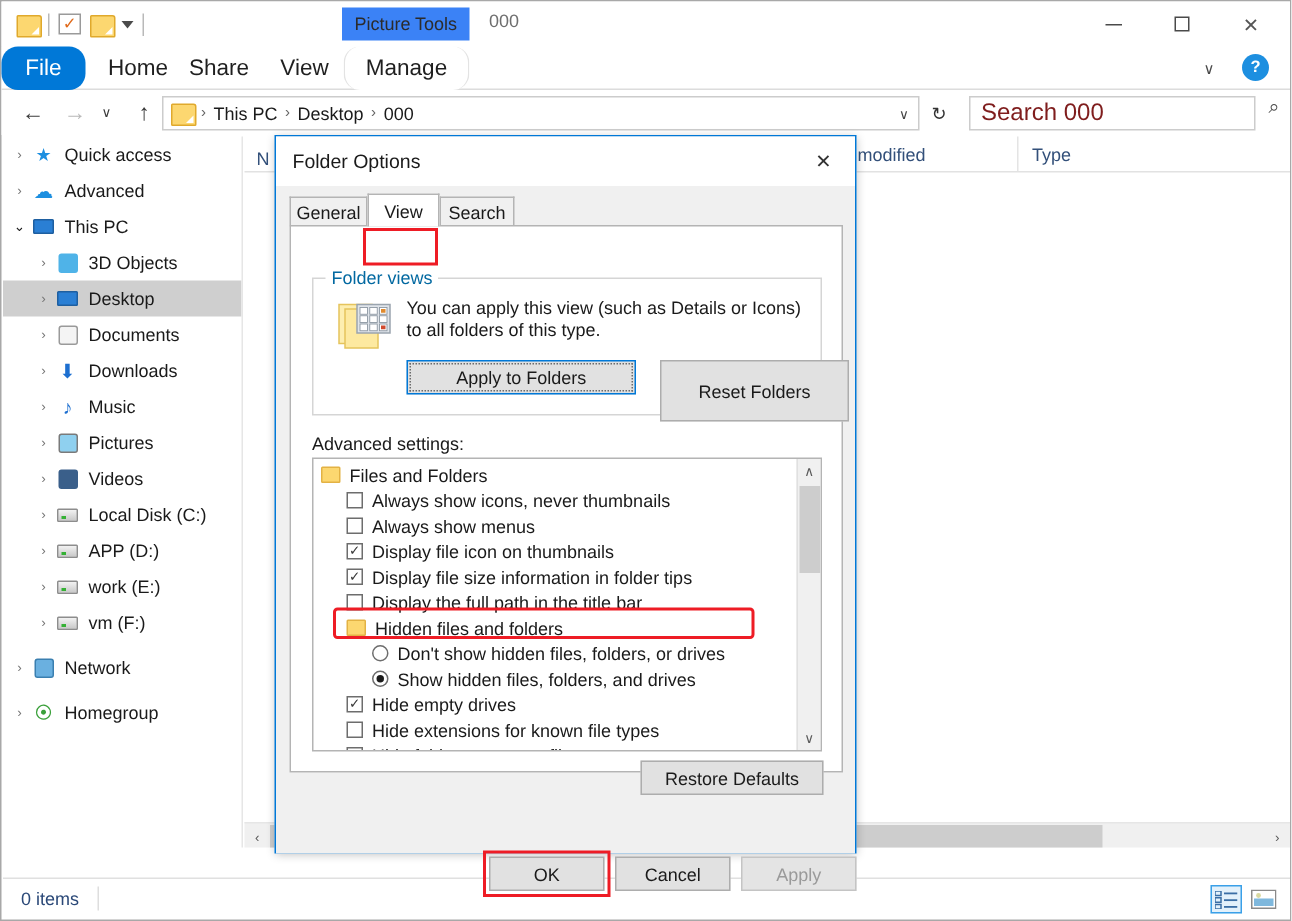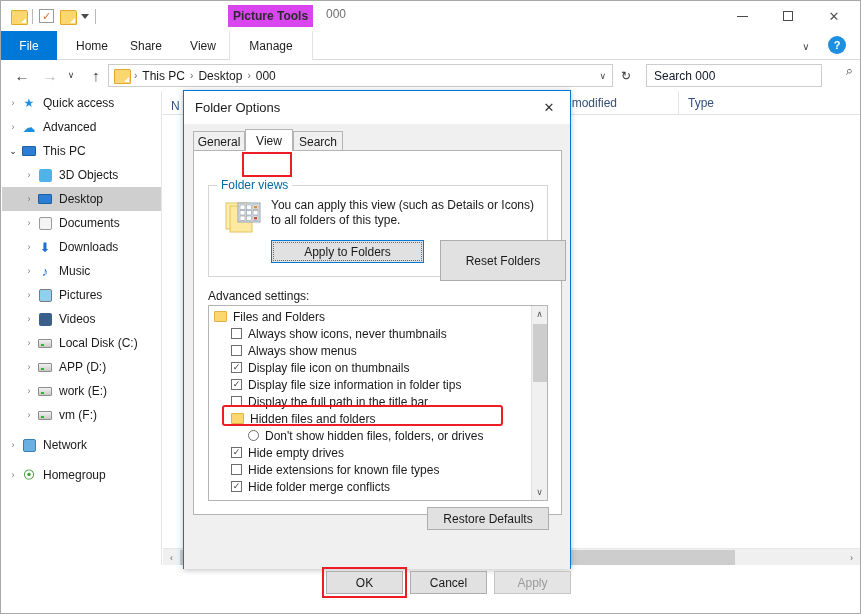--- a/index.html
+++ b/index.html
@@ -44,22 +44,22 @@
     width: 15px; height: 14px; border:1px solid #9a9a9a; background:#fff;
     display:flex; align-items:center; justify-content:center;
     font-size:11px; color:#e06a1b; line-height:1;
   }
   .qat-caret {
     width:0;height:0;border-left:4px solid transparent;border-right:4px solid transparent;
     border-top:5px solid #4b4b4b;
   }
   #picture-tools-tab {
     position:absolute; left:227px; top:4px; width:85px; height:22px;
-    background:#d946ef; display:flex; align-items:center; justify-content:center;
-    font-size:12px; color:#2b2b2b;font-weight:bold;
+    background:#3b82f6; display:flex; align-items:center; justify-content:center;
+    font-size:12px; color:#2b2b2b;
   }
   #window-title {
     position:absolute; left:325px; top:6px; font-size:12px; color:#6e6e6e;
   }
   .win-btn {
     position:absolute; top:0; width:46px; height:30px;
     display:flex; align-items:center; justify-content:center;
     color:#555; font-size:13px; background:transparent;
   }
   #btn-min { right:95px; }
@@ -68,21 +68,21 @@
   .min-glyph { width:11px; height:1px; background:#4a4a4a; }
   .max-glyph { width:10px; height:10px; border:1px solid #4a4a4a; }
 
   
   #ribbon-bar {
     position:absolute; left:0; top:30px; width:859px; height:29px;
     background:#ffffff; border-bottom:1px solid #dcdcdc;
   }
   .tab {
     position:absolute; top:0; height:29px; display:flex; align-items:center;
-    justify-content:center; font-size:12px; color:#1f1f1f; padding:0 10px;
+    justify-content:center; font-size:15px; color:#1f1f1f; padding:0 10px;border-radius:11px;
   }
   #tab-file {
     left:0; width:56px; background:#0078d7; color:#fff; height:29px;
   }
   #tab-home { left:62px; width:58px; }
   #tab-share { left:114px; width:62px; }
   #tab-view { left:176px; width:52px; }
   #tab-manage {
     left:228px; width:84px; background:#ffffff;
     border-left:1px solid #e3e3e3; border-right:1px solid #e3e3e3;
@@ -119,23 +119,23 @@
   .crumb { color:#1a1a1a; }
   #addr-dropdown {
     position:absolute; right:6px; top:0; height:21px; display:flex; align-items:center;
     font-size:9px; color:#444;
   }
   #refresh-btn {
     position:absolute; left:615px; top:4px; width:20px; height:23px;
     display:flex; align-items:center; justify-content:center; font-size:12px; color:#333;
   }
   #search-box {
-    position:absolute; left:645px; top:4px; width:176px; height:23px;
+    position:absolute; left:645px; top:4px; width:191px; height:23px;
     border:1px solid #cccccc; background:#fff; display:flex; align-items:center;
-    padding-left:7px; font-size:12px; color:#0f172a;
+    padding-left:7px; font-size:16px; color:#7f1d1d;
   }
   #search-icon-el {
     position:absolute; right:7px; top:3px; font-size:13px; color:#4a4a4a;
   }
 
   
   #nav-pane {
     position:absolute; left:1px; top:90px; width:160px; height:474px;
     background:#ffffff; border-right:1px solid #e6e6e6; overflow:hidden;
   }
@@ -509,20 +509,41 @@
     </div>
     <div id="hscroll">
       <div class="hs-arrow" style="left:0;">‹</div>
       <div id="hscroll-thumb"></div>
       <div class="hs-arrow" style="right:0;">›</div>
     </div>
   </div>
 
   <div id="behind-letter">N</div>
 
+  <div id="status-bar">
+    <span id="status-text">0 items</span>
+    <span id="status-sep"></span>
+    <div class="view-btn" id="view-details">
+      <svg width="15" height="12" viewBox="0 0 15 12">
+        <rect x="0" y="0" width="4" height="3" fill="none" stroke="#3a6ea5" stroke-width="1"></rect>
+        <rect x="0" y="4.5" width="4" height="3" fill="none" stroke="#3a6ea5" stroke-width="1"></rect>
+        <rect x="0" y="9" width="4" height="3" fill="none" stroke="#3a6ea5" stroke-width="1"></rect>
+        <rect x="6" y="1" width="9" height="1.2" fill="#3a6ea5"></rect>
+        <rect x="6" y="5.5" width="9" height="1.2" fill="#3a6ea5"></rect>
+        <rect x="6" y="10" width="9" height="1.2" fill="#3a6ea5"></rect>
+      </svg>
+    </div>
+    <div class="view-btn" id="view-thumbs">
+      <svg width="17" height="13" viewBox="0 0 17 13">
+        <rect x="0.5" y="0.5" width="16" height="12" fill="#fff" stroke="#8a8a8a"></rect>
+        <rect x="2" y="6" width="13" height="5" fill="#7fb8dd"></rect>
+        <circle cx="5" cy="4" r="1.6" fill="#d8d8a0"></circle>
+      </svg>
+    </div>
+  </div>
 
   <div id="folder-options-dialog">
     <div id="dlg-titlebar">
       <span id="dlg-title">Folder Options</span>
       <div id="dlg-close">✕</div>
     </div>
 
     <div id="dlg-body">
 
       <div id="dlg-tabstrip">
@@ -594,20 +615,26 @@
               <span>Display the full path in the title bar</span>
             </div>
             <div class="adv-row indent">
               <span class="folder-mini"></span>
               <span>Hidden files and folders</span>
             </div>
             <div class="adv-row indent2">
               <span class="rdo"></span>
               <span>Don't show hidden files, folders, or drives</span>
             </div>
+            <div class="adv-row indent2">
+              <span class="rdo">
+                  <span class="dot"></span>
+                </span>
+              <span>Show hidden files, folders, and drives</span>
+            </div>
             <div class="adv-row indent">
               <span class="cbx">✓</span>
               <span>Hide empty drives</span>
             </div>
             <div class="adv-row indent">
               <span class="cbx"></span>
               <span>Hide extensions for known file types</span>
             </div>
             <div class="adv-row indent">
               <span class="cbx">✓</span>

